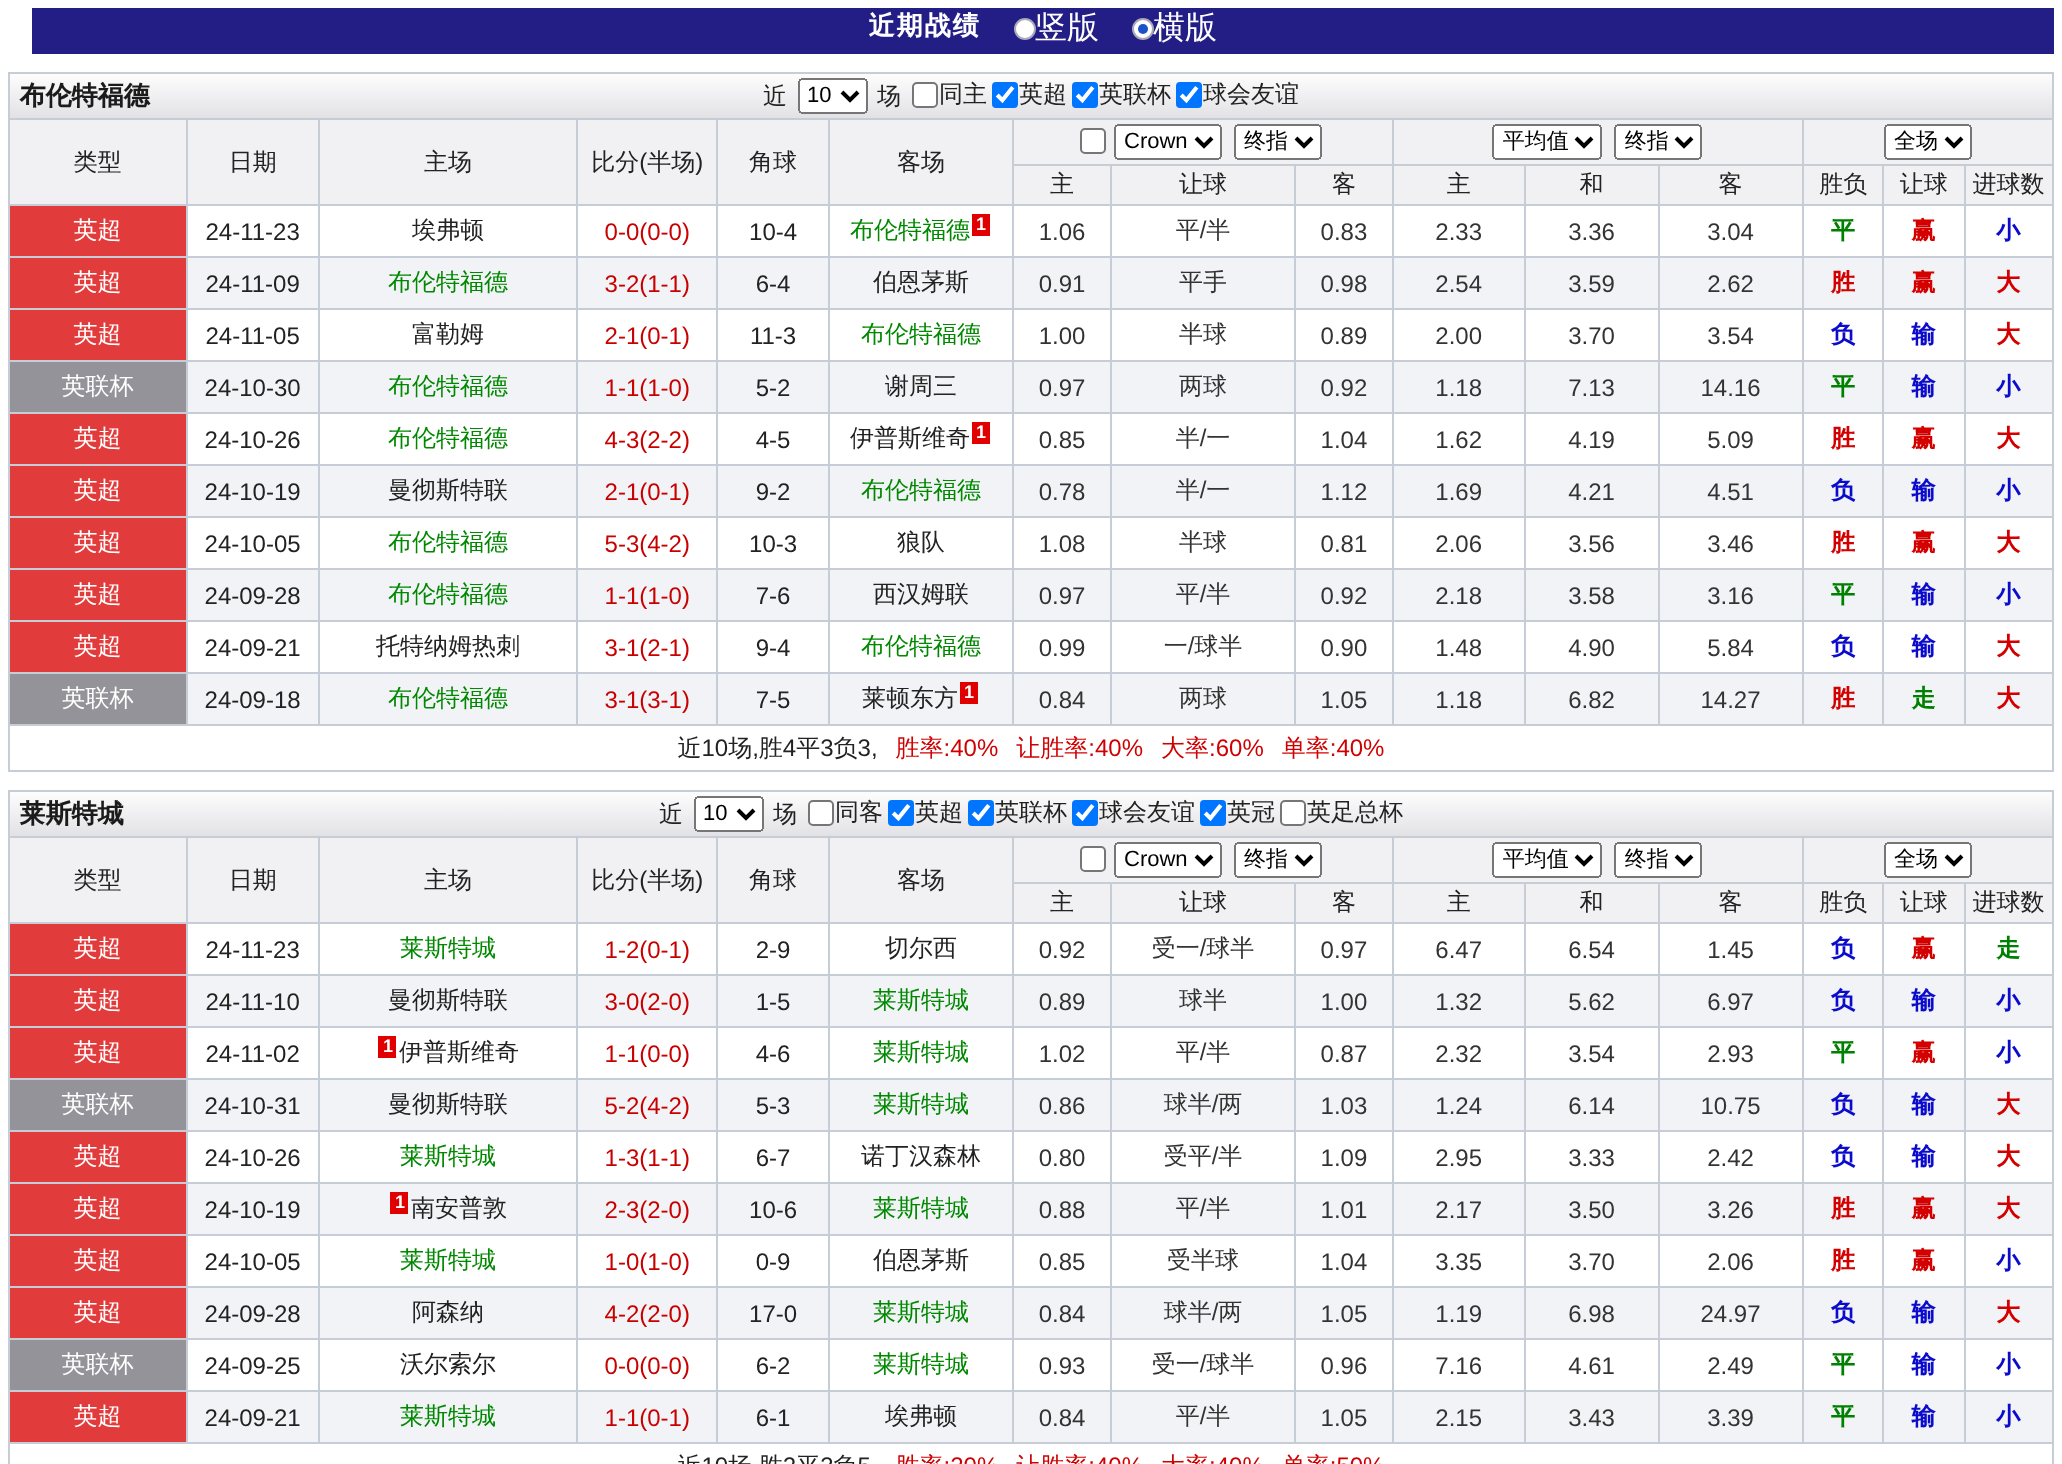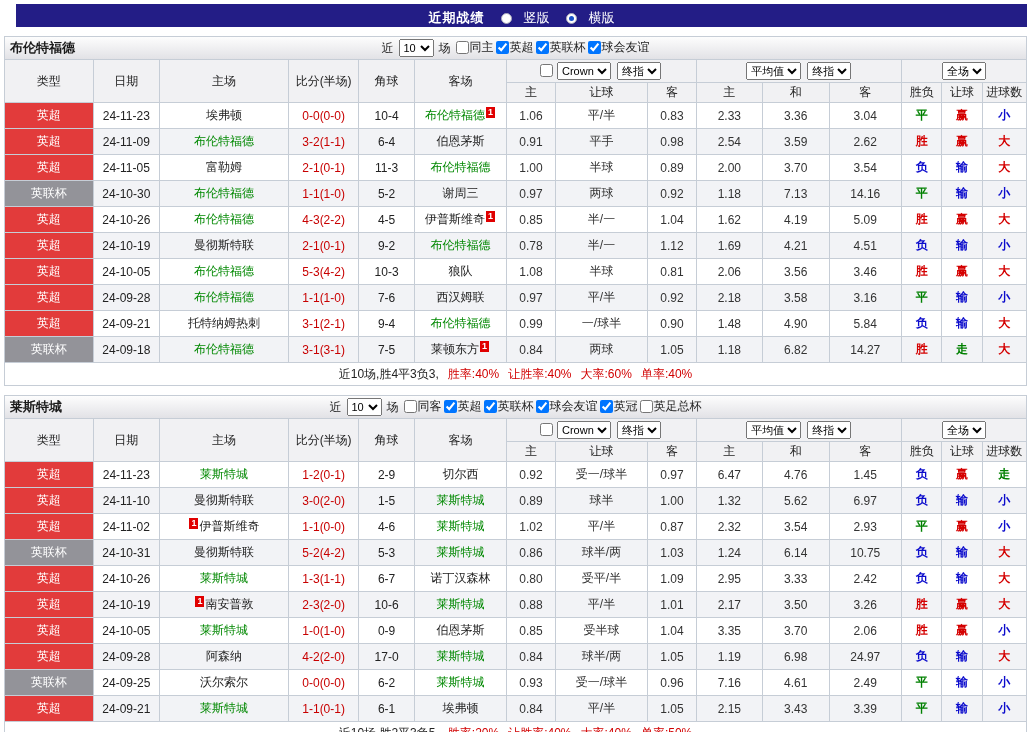--- a/index.html
+++ b/index.html
@@ -7,24 +7,24 @@
   body {
     width:1031px; height:732px;
     font-family:"Liberation Sans","DejaVu Sans",sans-serif;
     font-size:12px; color:#222;
   }
   .page { padding:4px; }
 
   
   .topbar {
     height:23px; background:#231d86; color:#fff;
-    display:flex; align-items:flex-end; justify-content:center; gap:16px;margin-left:12px;
+    display:flex; align-items:flex-start; justify-content:center; gap:16px;margin-left:12px;
   }
   .topbar-title { font-weight:bold; font-size:13px; letter-spacing:1px; }
-  .radio-opt { display:flex; align-items:center; gap:12px; cursor:pointer; font-size:13px; color:#fff; }
+  .radio-opt { display:flex; align-items:center; gap:0; cursor:pointer; font-size:16px; color:#fff; }
   .radio {
     width:11px; height:11px; border-radius:50%; background:#fff;
     display:inline-block; position:relative; border:1px solid #aab;
   }
   .radio.selected::after {
     content:""; position:absolute; left:2px; top:2px;
     width:5px; height:5px; border-radius:50%; background:#1a52c8;
   }
 
   
@@ -437,21 +437,21 @@
             <td class="lg lg-red">英超</td>
             <td class="date">24-11-23</td>
             <td class="team"><span class="tname featured">莱斯特城</span></td>
             <td class="score">1-2(0-1)</td>
             <td class="corner">2-9</td>
             <td class="team"><span class="tname">切尔西</span></td>
             <td class="odds">0.92</td>
             <td class="odds">受一/球半</td>
             <td class="odds">0.97</td>
             <td class="odds">6.47</td>
-            <td class="odds">4.76</td>
+            <td class="odds">6.54</td>
             <td class="odds">1.45</td>
             <td class="res r-blue">负</td>
             <td class="res r-red">赢</td>
             <td class="res r-green">走</td>
           </tr>
           <tr class="alt">
             <td class="lg lg-red">英超</td>
             <td class="date">24-11-10</td>
             <td class="team"><span class="tname">曼彻斯特联</span></td>
             <td class="score">3-0(2-0)</td>

